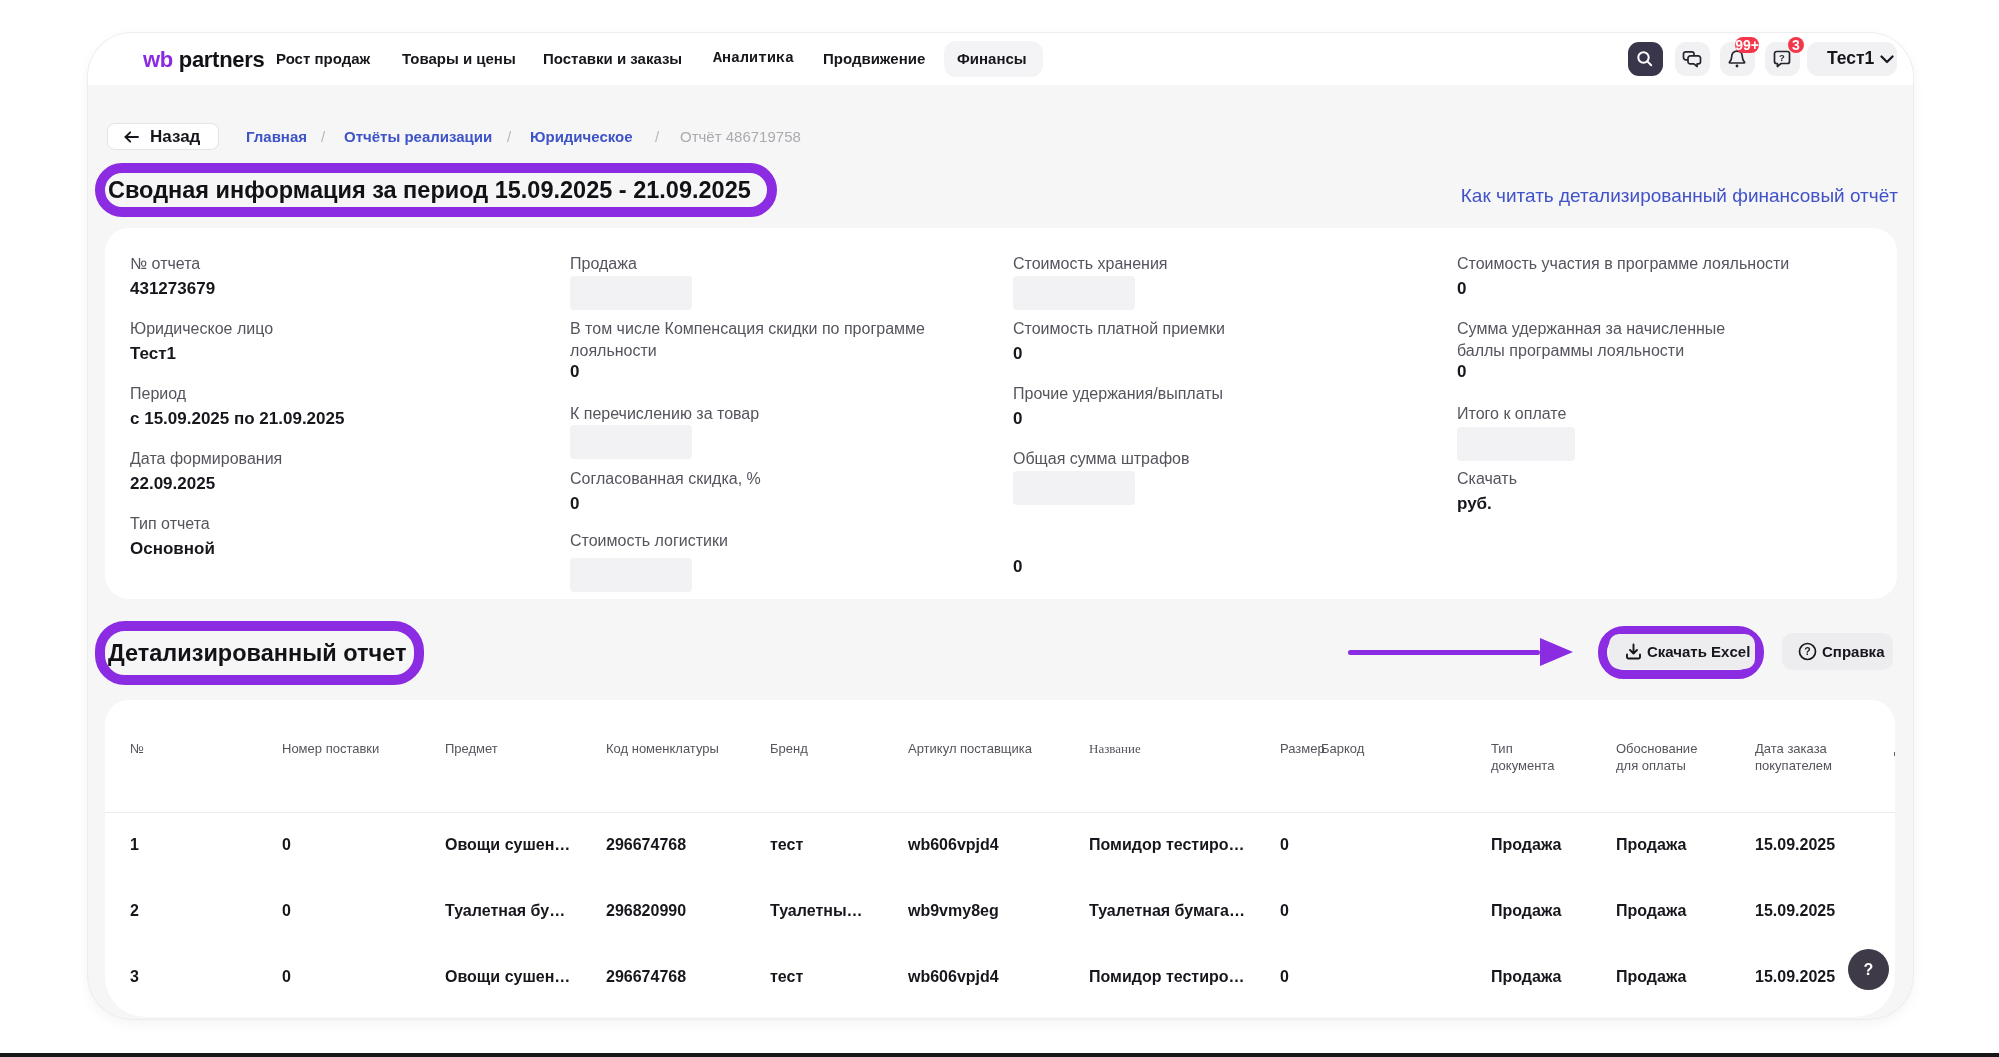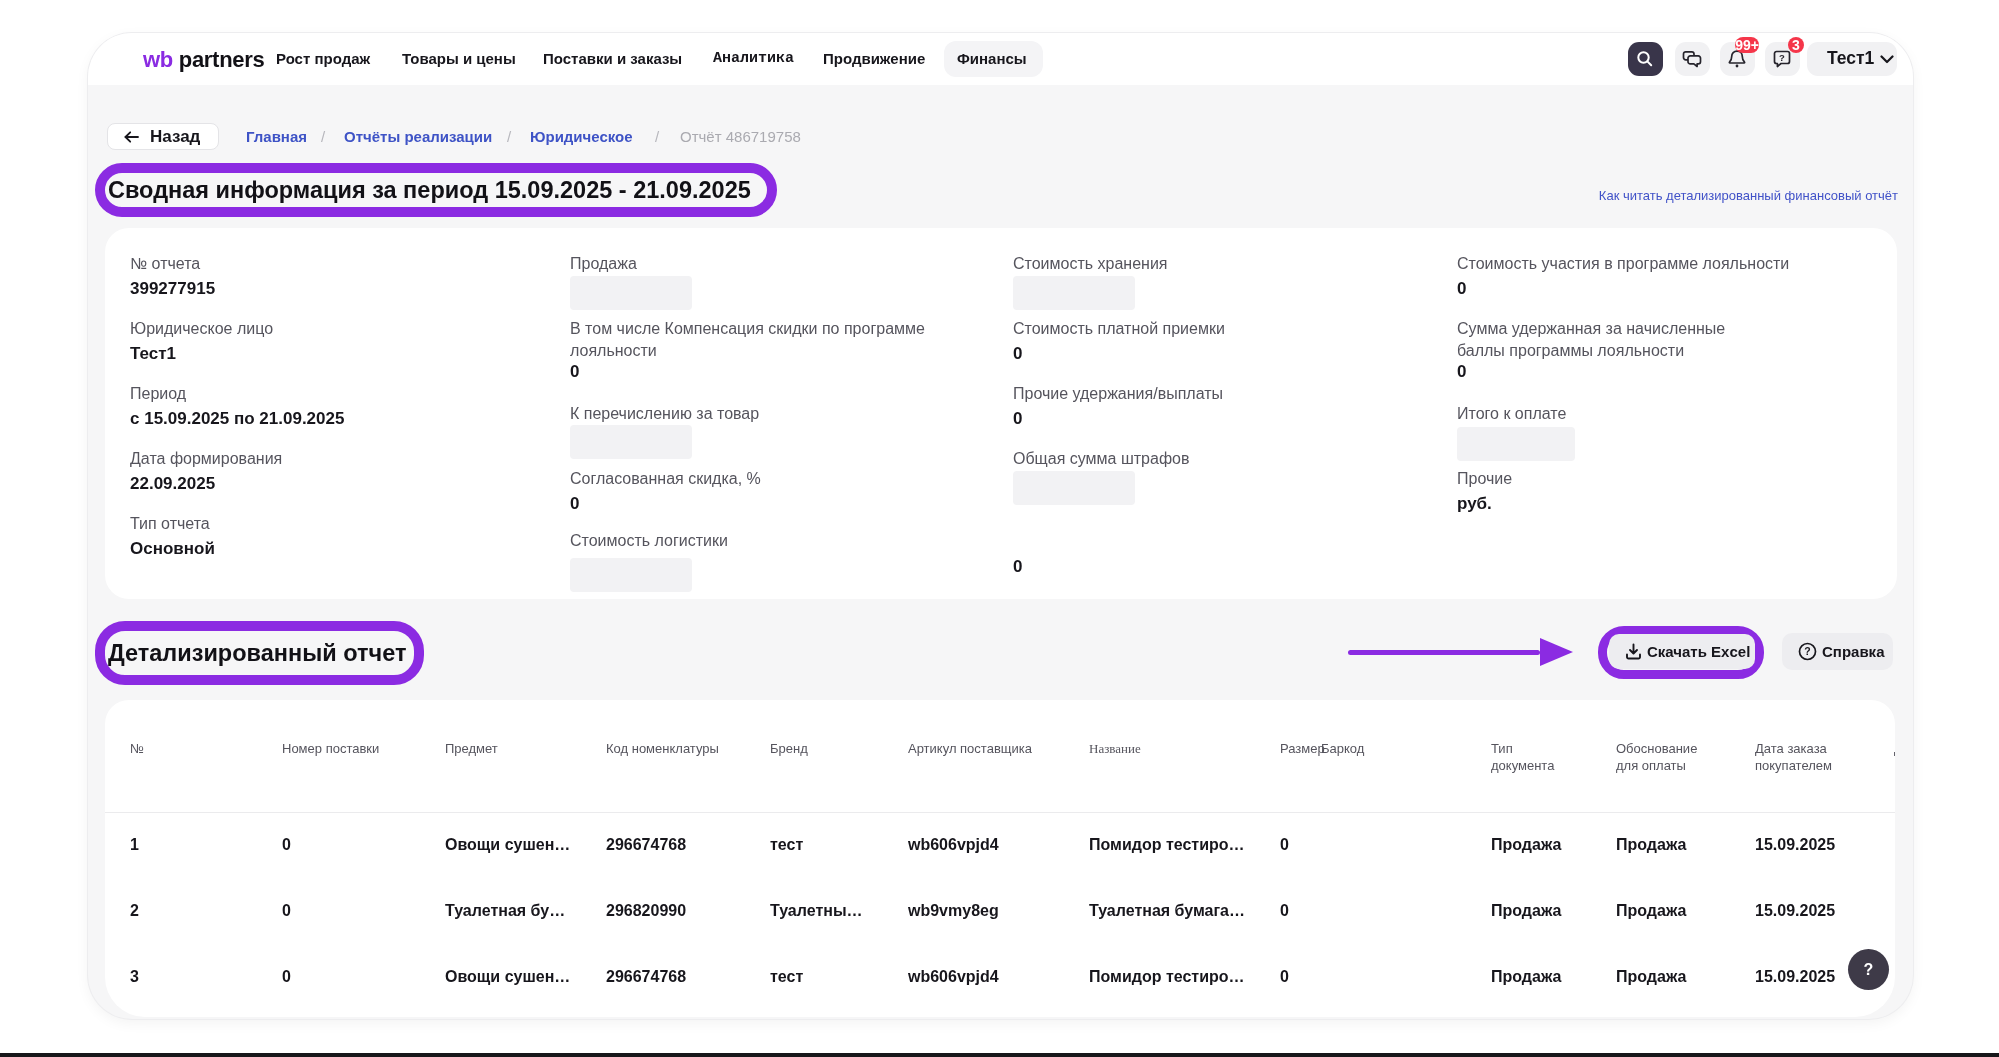--- a/index.html
+++ b/index.html
@@ -87,26 +87,26 @@
   <div class="crumb abs" style="left:158px; top:90px; line-height:27px;">Главная</div>
   <div class="crumb-sep abs" style="left:233px; top:90px; line-height:27px;">/</div>
   <div class="crumb abs" style="left:256px; top:90px; line-height:27px;">Отчёты реализации</div>
   <div class="crumb-sep abs" style="left:419px; top:90px; line-height:27px;">/</div>
   <div class="crumb abs" style="left:442px; top:90px; line-height:27px;">Юридическое</div>
   <div class="crumb-sep abs" style="left:567px; top:90px; line-height:27px;">/</div>
   <div class="crumb abs" style="left:592px; top:90px; line-height:27px; color:#aaaab0; font-weight:500;">Отчёт 486719758</div>
 
   <div class="annot" style="left:7px; top:130px; width:682px; height:54px;"></div>
   <div class="abs" style="left:20px; top:130px; height:54px; line-height:54px; font-size:23.5px; font-weight:700; color:#121116; white-space:nowrap;">Сводная информация за период 15.09.2025 - 21.09.2025</div>
-  <div class="abs" style="right:15px; top:153px; height:20px; line-height:20px; font-size:13px; font-weight:500; color:#4152c8; white-space:nowrap;">Как читать детализированный финансовый отчёт</div>
+  <div class="abs" style="right:15px; top:153px; height:20px; line-height:20px; font-size:19px; font-weight:500; color:#4152c8; white-space:nowrap;">Как читать детализированный финансовый отчёт</div>
 
   <div class="abs" style="left:17px; top:195px; width:1792px; height:371px; background:#fff; border-radius:24px;">
 
     <div class="label" style="left:25px; top:25px;">№ отчета</div>
-    <div class="value" style="left:25px; top:51px;">399277915</div>
+    <div class="value" style="left:25px; top:51px;">431273679</div>
     <div class="label" style="left:25px; top:90px;">Юридическое лицо</div>
     <div class="value" style="left:25px; top:116px;">Тест1</div>
     <div class="label" style="left:25px; top:155px;">Период</div>
     <div class="value" style="left:25px; top:181px;">с 15.09.2025 по 21.09.2025</div>
     <div class="label" style="left:25px; top:220px;">Дата формирования</div>
     <div class="value" style="left:25px; top:246px;">22.09.2025</div>
     <div class="label" style="left:25px; top:285px;">Тип отчета</div>
     <div class="value" style="left:25px; top:311px;">Основной</div>
 
     <div class="label" style="left:465px; top:25px;">Продажа</div>
@@ -129,21 +129,21 @@
     <div class="label" style="left:908px; top:220px;">Общая сумма штрафов</div>
     <div class="redact" style="left:908px; top:243px;"></div>
     <div class="value" style="left:908px; top:329px;">0</div>
 
     <div class="label" style="left:1352px; top:25px;">Стоимость участия в программе лояльности</div>
     <div class="value" style="left:1352px; top:51px;">0</div>
     <div class="label" style="left:1352px; top:90px; width:300px;">Сумма удержанная за начисленные баллы программы лояльности</div>
     <div class="value" style="left:1352px; top:134px;">0</div>
     <div class="label" style="left:1352px; top:175px;">Итого к оплате</div>
     <div class="redact" style="left:1352px; top:199px; width:118px;"></div>
-    <div class="label" style="left:1352px; top:240px;">Прочие</div>
+    <div class="label" style="left:1352px; top:240px;">Скачать</div>
     <div class="value" style="left:1352px; top:266px;">руб.</div>
   </div>
 
   <div class="annot" style="left:7px; top:588px; width:329px; height:64px; border-radius:30px;"></div>
   <div class="abs" style="left:20px; top:588px; height:64px; line-height:64px; font-size:23.5px; font-weight:700; color:#121116; white-space:nowrap;">Детализированный отчет</div>
   <div class="abs" style="left:1260px; top:617px; width:192px; height:5px; background:#8b2be2; border-radius:3px;"></div>
   <div class="abs" style="left:1452px; top:605px; width:0; height:0; border-left:33px solid #8b2be2; border-top:14px solid transparent; border-bottom:14px solid transparent;"></div>
   <div class="annot" style="left:1510px; top:593px; width:166px; height:53px; border-radius:26px; border-width:9px;"></div>
   <div class="gbtn" style="left:1521px; top:601px; width:146px; height:35px; line-height:35px;">
     <svg width="17" height="17" style="position:absolute;left:16px;top:9px;" viewBox="0 0 17 17">

